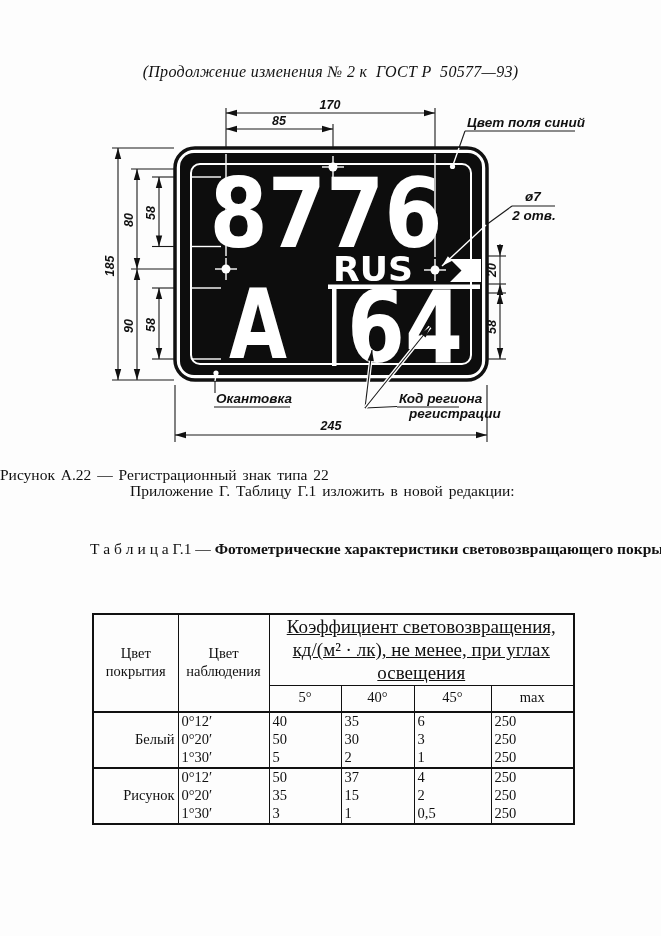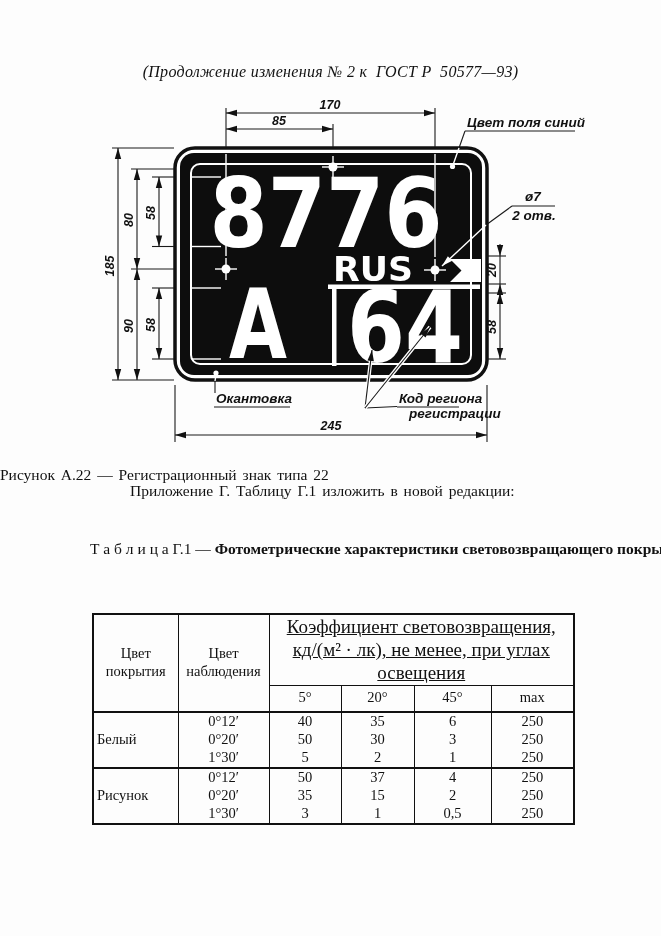--- a/index.html
+++ b/index.html
@@ -38,22 +38,22 @@
     font-size:14.5px;line-height:1.22;
     border:2.5px solid #111;
   }
   table.g1 th,table.g1 td{
     border-left:1.5px solid #111;padding:0 3px;font-weight:normal;
   }
   table.g1 th{text-align:center;vertical-align:middle;}
   th.spanhdr{border-bottom:1.5px solid #111;height:32px;font-size:19px;text-decoration:underline;}
   tr.subhdr th{border-bottom:2px solid #111;height:25px;}
   th.side{border-bottom:2px solid #111;}
-  td.color-cell{text-align:left;padding-left:7px;vertical-align:middle;}
-  td.num{text-align:center;height:18px;}
+  td.color-cell{text-align:right;padding-left:7px;vertical-align:middle;}
+  td.num{height:18px;}
   tr.block-start td{border-top:2px solid #111;}
 </style>
 </head>
 <body>
 
 <div class="note">(Продолжение изменения № 2 к  ГОСТ Р  50577—93)</div>
 
 <svg style="position:absolute;left:88px;top:98px;" width="500" height="360" viewBox="0 0 500 360">
   <defs>
     <marker id="ma" orient="auto-start-reverse" markerUnits="userSpaceOnUse" markerWidth="14" markerHeight="10" refX="0" refY="0" viewBox="-12 -5 14 10">
@@ -200,21 +200,21 @@
       <col style="width:83px">
   </colgroup>
   <thead>
     <tr>
       <th class="side" rowspan="2">Цвет покрытия</th>
       <th class="side" rowspan="2">Цвет наблюдения</th>
       <th class="spanhdr" colspan="4">Коэффициент световозвращения, кд/(м² · лк), не менее, при углах освещения</th>
     </tr>
     <tr class="subhdr">
       <th>5°</th>
-      <th>20°</th>
+      <th>40°</th>
       <th>45°</th>
       <th>max</th>
     </tr>
   </thead>
   <tbody>
     <tr>
       <td class="color-cell" rowspan="3">Белый</td>
       <td class="num">0°12′</td>
       <td class="num">40</td>
       <td class="num">35</td>

